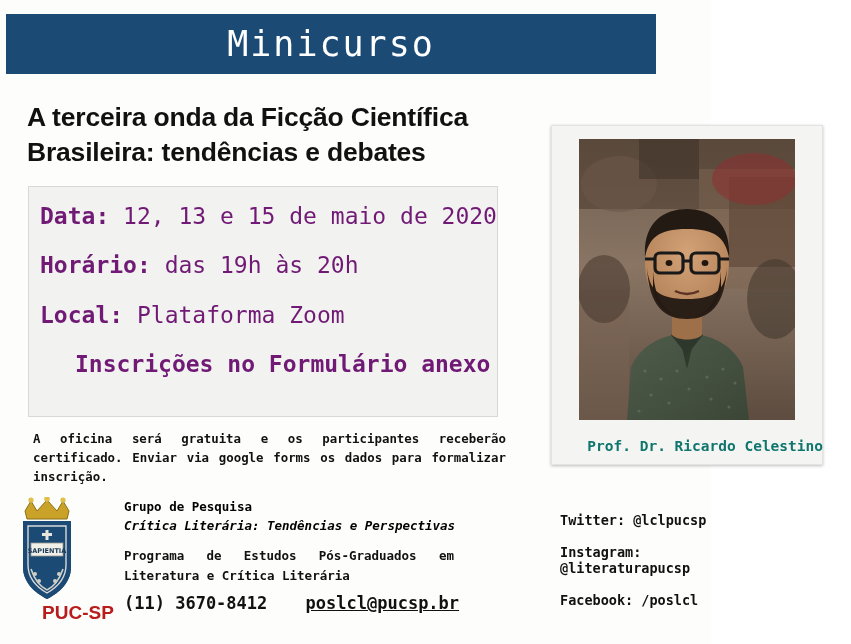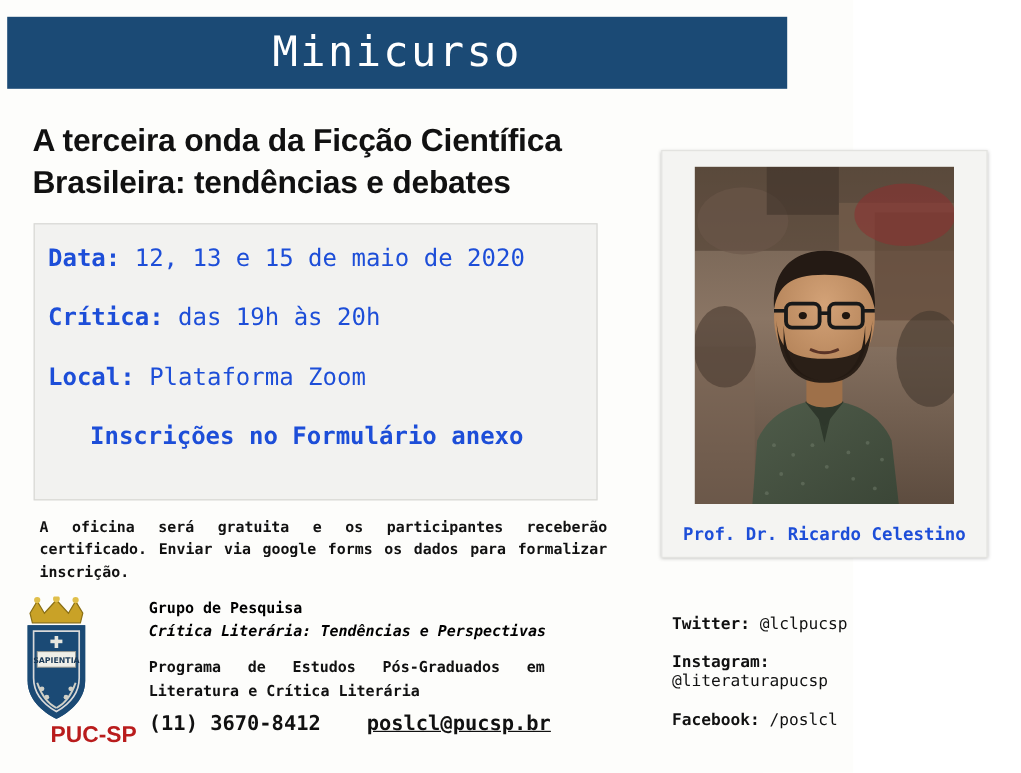--- a/index.html
+++ b/index.html
@@ -60,22 +60,22 @@
     top: 186px;
     width: 470px;
     height: 231px;
     background: #f2f2f0;
     border: 1px solid #d8d8d4;
     box-sizing: border-box;
   }
   .info-line {
     position: absolute;
     font-family: "DejaVu Sans Mono", "Liberation Mono", monospace;
-    font-size: 20px;
-    color: #1d4ed8;
+    font-size: 23px;
+    color: #701a75;
     white-space: nowrap;
   }
   .info-line b {
     font-weight: bold;
   }
   .l1 { left: 40px; top: 203px; }
   .l2 { left: 40px; top: 252px; }
   .l3 { left: 40px; top: 302px; }
   .l4 { left: 75px; top: 351px; font-weight: bold; }
 
@@ -113,25 +113,25 @@
     height: 281px;
     overflow: hidden;
     background: #6b5a4e;
   }
   .photo svg { display: block; }
   .photo-caption {
     position: absolute;
     left: 551px;
     top: 438px;
     width: 272px;
-    text-align: center;
+    text-align: right;
     font-family: "DejaVu Sans Mono", "Liberation Mono", monospace;
     font-size: 14.5px;
     font-weight: bold;
-    color: #1d4ed8;
+    color: #0f766e;
   }
 
   
   .logo-wrap {
     position: absolute;
     left: 1px;
     top: 497px;
     width: 92px;
     height: 130px;
   }
@@ -192,39 +192,39 @@
   
   .social {
     position: absolute;
     left: 560px;
     top: 512px;
     font-family: "DejaVu Sans Mono", "Liberation Mono", monospace;
     font-size: 13.5px;
     color: #111111;
   }
   .social div { margin-bottom: 16px; font-weight: bold; }
-  .social span.val { font-weight: normal; }
+  .social span.val { font-weight: bold; }
   .social div b { font-weight: bold; margin-top: 16px; }
 </style>
 </head>
 <body>
 
 <div class="poster">
 
   <div class="banner">
     <span class="banner-text">Minicurso</span>
   </div>
 
   <div class="title">A terceira onda da Ficção Científica Brasileira: tendências e debates</div>
 
   <div class="info-box"></div>
 
   <div class="info-line l1"><b>Data:</b><span> 12, 13 e 15 de maio de 2020</span></div>
 
-  <div class="info-line l2"><b>Crítica:</b><span> das 19h às 20h</span></div>
+  <div class="info-line l2"><b>Horário:</b><span> das 19h às 20h</span></div>
 
   <div class="info-line l4">Inscrições no Formulário anexo</div>
 
   <div class="info-line l3"><b>Local:</b><span> Plataforma Zoom</span></div>
 
   <div class="disclaimer">A oficina será gratuita e os participantes receberão certificado. Enviar via google forms os dados para formalizar inscrição.</div>
 
   <div class="photo-frame"></div>
   <div class="photo">
     <svg width="216" height="281" viewBox="0 0 216 281" xmlns="http://www.w3.org/2000/svg">

